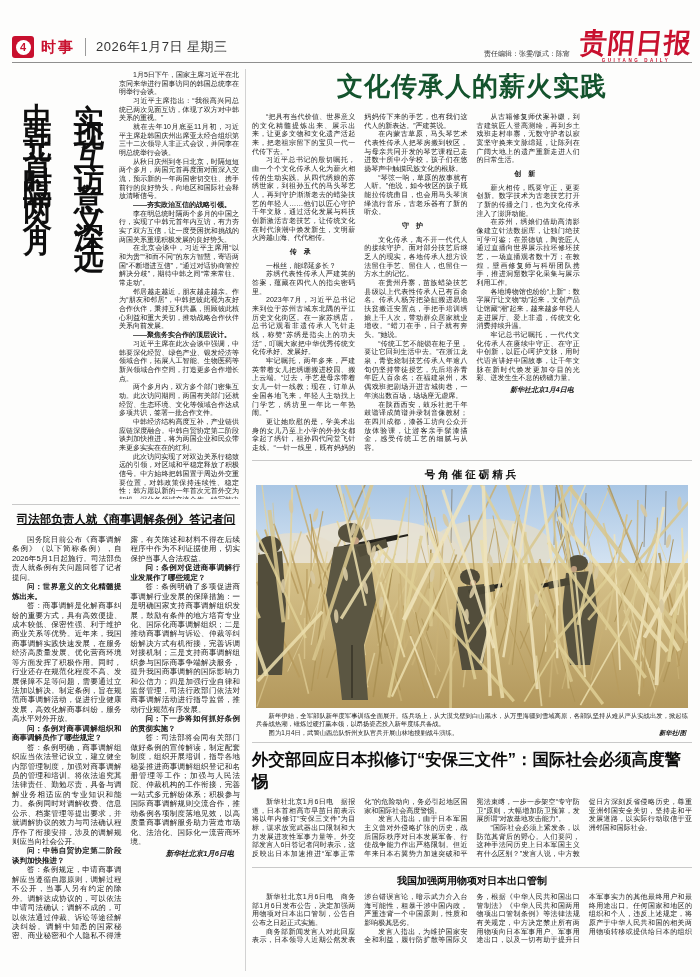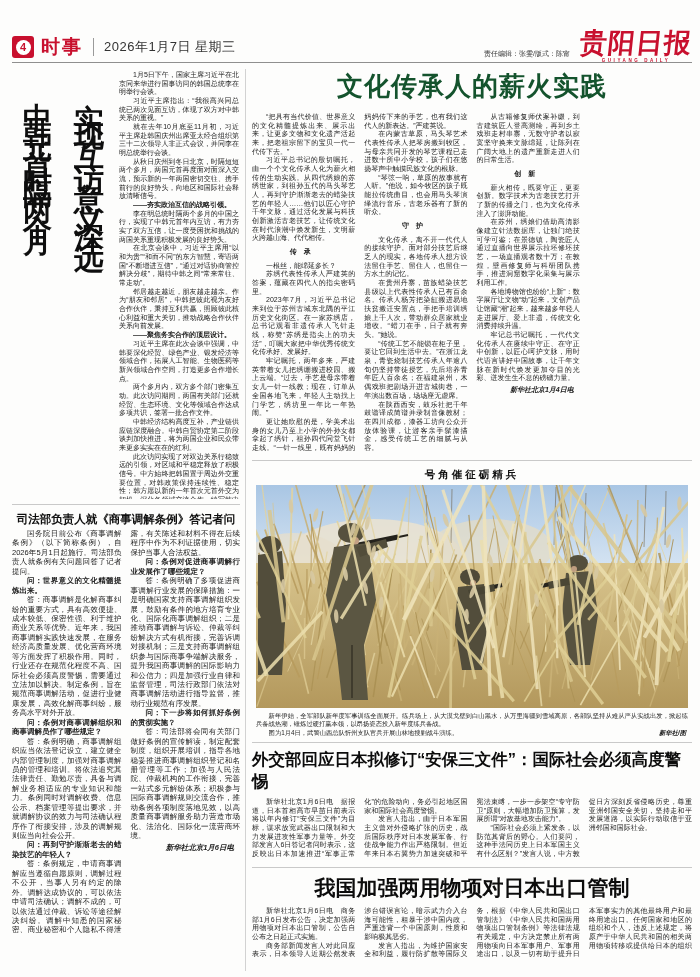--- a/index.html
+++ b/index.html
@@ -4,21 +4,21 @@
 <style>
   html,body{margin:0;padding:0;}
   body{width:700px;height:977px;background:#fdfdfc;font-family:"Liberation Sans","DejaVu Sans",sans-serif;color:#1a1a1a;position:relative;overflow:hidden;}
   .page{position:absolute;inset:0;}
 
   
   .masthead-bar{position:absolute;left:12px;right:8px;top:32px;height:30px;border-bottom:1px solid #8f8f8f;display:flex;justify-content:space-between;align-items:center;}
   .hdr-left{display:flex;align-items:center;gap:7px;height:100%;}
   .page-badge{width:22px;height:22px;background:#c8102e;border-radius:3px;display:flex;align-items:center;justify-content:center;flex:0 0 auto;}
   .badge-circle{width:15px;height:15px;background:#fff;border-radius:50%;display:flex;align-items:center;justify-content:center;font-weight:bold;font-size:11px;color:#c8102e;line-height:1;}
-  .section-name{color:#c8102e;font-size:19px;font-weight:900;letter-spacing:2px;}
+  .section-name{color:#c8102e;font-size:15px;font-weight:900;letter-spacing:2px;}
   .hdr-div{width:1px;height:18px;background:#9a9a9a;margin:0 3px;}
   .page-date{font-size:13px;color:#333;letter-spacing:.5px;}
   .hdr-right{display:flex;align-items:flex-end;gap:10px;}
   .editors-note{font-size:7px;color:#333;margin-bottom:5px;}
   .brand{text-align:center;line-height:1;padding-bottom:1px;}
   .brand-cn{color:#c8102e;font-size:27px;font-weight:900;transform:skewX(-6deg);letter-spacing:1px;font-family:"Liberation Serif","DejaVu Serif",serif;}
   .brand-en{color:#c8102e;font-size:4.5px;letter-spacing:2.6px;margin-top:2px;font-weight:bold;}
 
   
   .main{position:absolute;top:67px;left:12px;right:8px;bottom:4px;}
@@ -37,39 +37,39 @@
   
   p.fp{margin:0;text-indent:2em;}
   p.fp-b{font-weight:bold;}
   p.fp-q{font-weight:bold;}
   p.fp-h{text-align:center;font-weight:bold;text-indent:0;margin:5px 0;letter-spacing:7px;}
   p.fp-sign{text-align:right;font-style:italic;font-weight:bold;text-indent:0;margin-top:3px;padding-right:6px;}
 
   .rule{border:0;border-top:1px solid #c9c9c9;margin:5px 0;}
 
   
-  .justice-h{font-size:11.5px;text-align:center;margin:7px 0 2px;font-weight:900;color:#0e0e0e;}
+  .justice-h{font-size:11.5px;text-align:center;margin:7px 0 8px;font-weight:900;color:#0e0e0e;text-decoration:underline;}
   .justice-body{height:414px;overflow:hidden;column-count:2;column-gap:9px;column-fill:auto;font-size:7.5px;line-height:1.26;text-align:justify;color:#1c1c1c;}
 
   
   .culture-h{font-size:26px;text-align:center;margin:2px 0 9px;font-weight:900;letter-spacing:1px;color:#14532d;}
   .culture-body{height:342px;overflow:hidden;column-count:4;column-gap:9px;column-fill:auto;font-size:7px;line-height:1.24;text-align:justify;color:#1c1c1c;}
 
   
   .kicker{text-align:center;font-size:10.5px;font-weight:bold;letter-spacing:3px;margin:7px 0 3px;color:#111;}
   .military-h{text-align:center;font-size:19.5px;font-weight:900;margin:0 0 9px;letter-spacing:1px;color:#0c0c0c;}
   .photo-wrap{width:432px;margin:0 auto;}
   .photo-wrap svg{display:block;width:432px;height:223px;}
   .caption{width:432px;margin:4px auto 0;font-size:6.3px;line-height:1.32;text-align:justify;position:relative;color:#222;font-weight:500;}
   .caption .credit{position:absolute;right:2px;bottom:0;font-weight:bold;font-style:italic;}
 
   
   .mofa-h{text-align:left;font-size:16.5px;font-weight:900;margin:6px 0 5px;color:#0c0c0c;}
   .mofa-body{height:64px;overflow:hidden;column-count:4;column-gap:9px;column-fill:auto;font-size:7px;line-height:1.24;text-align:justify;color:#1c1c1c;}
-  .export-h{text-align:center;font-size:21px;font-weight:900;margin:6px 0 5px;color:#0c0c0c;}
+  .export-h{text-align:center;font-size:10px;font-weight:900;margin:6px 0 5px;color:#0c0c0c;}
   .export-body{height:58px;overflow:hidden;column-count:4;column-gap:9px;column-fill:auto;font-size:7px;line-height:1.24;text-align:justify;color:#1c1c1c;}
 </style>
 </head>
 <body>
 
 <div class="page">
 
   <header class="masthead-bar">
     <div class="hdr-left">
       <div class="page-badge">
@@ -114,24 +114,24 @@
           </div>
       </article>
 
       <hr class="rule">
 
       <article>
         <h2 class="justice-h">司法部负责人就《商事调解条例》答记者问</h2>
         <div class="justice-body">
             <p class="fp fp-p">国务院日前公布《商事调解条例》（以下简称条例），自2026年5月1日起施行。司法部负责人就条例有关问题回答了记者提问。</p>
             <p class="fp fp-q">问：世界意义的文化精髓提炼出来。</p>
-            <p class="fp fp-p">答：商事调解是化解商事纠纷的重要方式，具有高效便捷、成本较低、保密性强、利于维护商业关系等优势。近年来，我国商事调解实践快速发展，在服务经济高质量发展、优化营商环境等方面发挥了积极作用。同时，行业还存在规范化程度不高、国际社会必须高度警惕，需要通过立法加以解决。制定条例，旨在规范商事调解活动，促进行业健康发展，高效化解商事纠纷，服务高水平对外开放。</p>
+            <p class="fp fp-p">答：商事调解是化解商事纠纷的重要方式，具有高效便捷、成本较低、保密性强、利于维护商业关系等优势。近年来，我国商事调解实践快速发展，在服务经济高质量发展、优化营商环境等方面发挥了积极作用。同时，行业还存在规范化程度不高、发展保障不足等问题，需要通过立法加以解决。制定条例，旨在规范商事调解活动，促进行业健康发展，高效化解商事纠纷，服务高水平对外开放。</p>
             <p class="fp fp-q">问：条例对商事调解组织和商事调解员作了哪些规定？</p>
             <p class="fp fp-p">答：条例明确，商事调解组织应当依法登记设立，建立健全内部管理制度，加强对商事调解员的管理和培训。将依法追究其法律责任、勤勉尽责，具备与调解业务相适应的专业知识和能力。条例同时对调解收费、信息公示、档案管理等提出要求，并就调解协议的效力与司法确认程序作了衔接安排，涉及的调解规则应当向社会公开。</p>
-            <p class="fp fp-q">问：再到守护渐渐老去的蜡染技艺的年轻人？</p>
+            <p class="fp fp-q">问：中韩自贸协定第二阶段谈判加快推进？</p>
             <p class="fp fp-p">答：条例规定，申请商事调解应当遵循自愿原则，调解过程不公开，当事人另有约定的除外。调解达成协议的，可以依法申请司法确认；调解不成的，可以依法通过仲裁、诉讼等途径解决纠纷。调解中知悉的国家秘密、商业秘密和个人隐私不得泄露，有关陈述和材料不得在后续程序中作为不利证据使用，切实保护当事人合法权益。</p>
             <p class="fp fp-q">问：条例对促进商事调解行业发展作了哪些规定？</p>
             <p class="fp fp-p">答：条例明确了多项促进商事调解行业发展的保障措施：一是明确国家支持商事调解组织发展，鼓励有条件的地方培育专业化、国际化商事调解组织；二是推动商事调解与诉讼、仲裁等纠纷解决方式有机衔接，完善诉调对接机制；三是支持商事调解组织参与国际商事争端解决服务，提升我国商事调解的国际影响力和公信力；四是加强行业自律和监督管理，司法行政部门依法对商事调解活动进行指导监督，推动行业规范有序发展。</p>
             <p class="fp fp-q">问：下一步将如何抓好条例的贯彻实施？</p>
             <p class="fp fp-p">答：司法部将会同有关部门做好条例的宣传解读，制定配套制度，组织开展培训，指导各地稳妥推进商事调解组织登记和名册管理等工作；加强与人民法院、仲裁机构的工作衔接，完善一站式多元解纷体系；积极参与国际商事调解规则交流合作，推动条例各项制度落地见效，以高质量商事调解服务助力营造市场化、法治化、国际化一流营商环境。</p>
             <p class="fp fp-sign">新华社北京1月6日电</p>
           </div>
       </article>
 
     </section>

